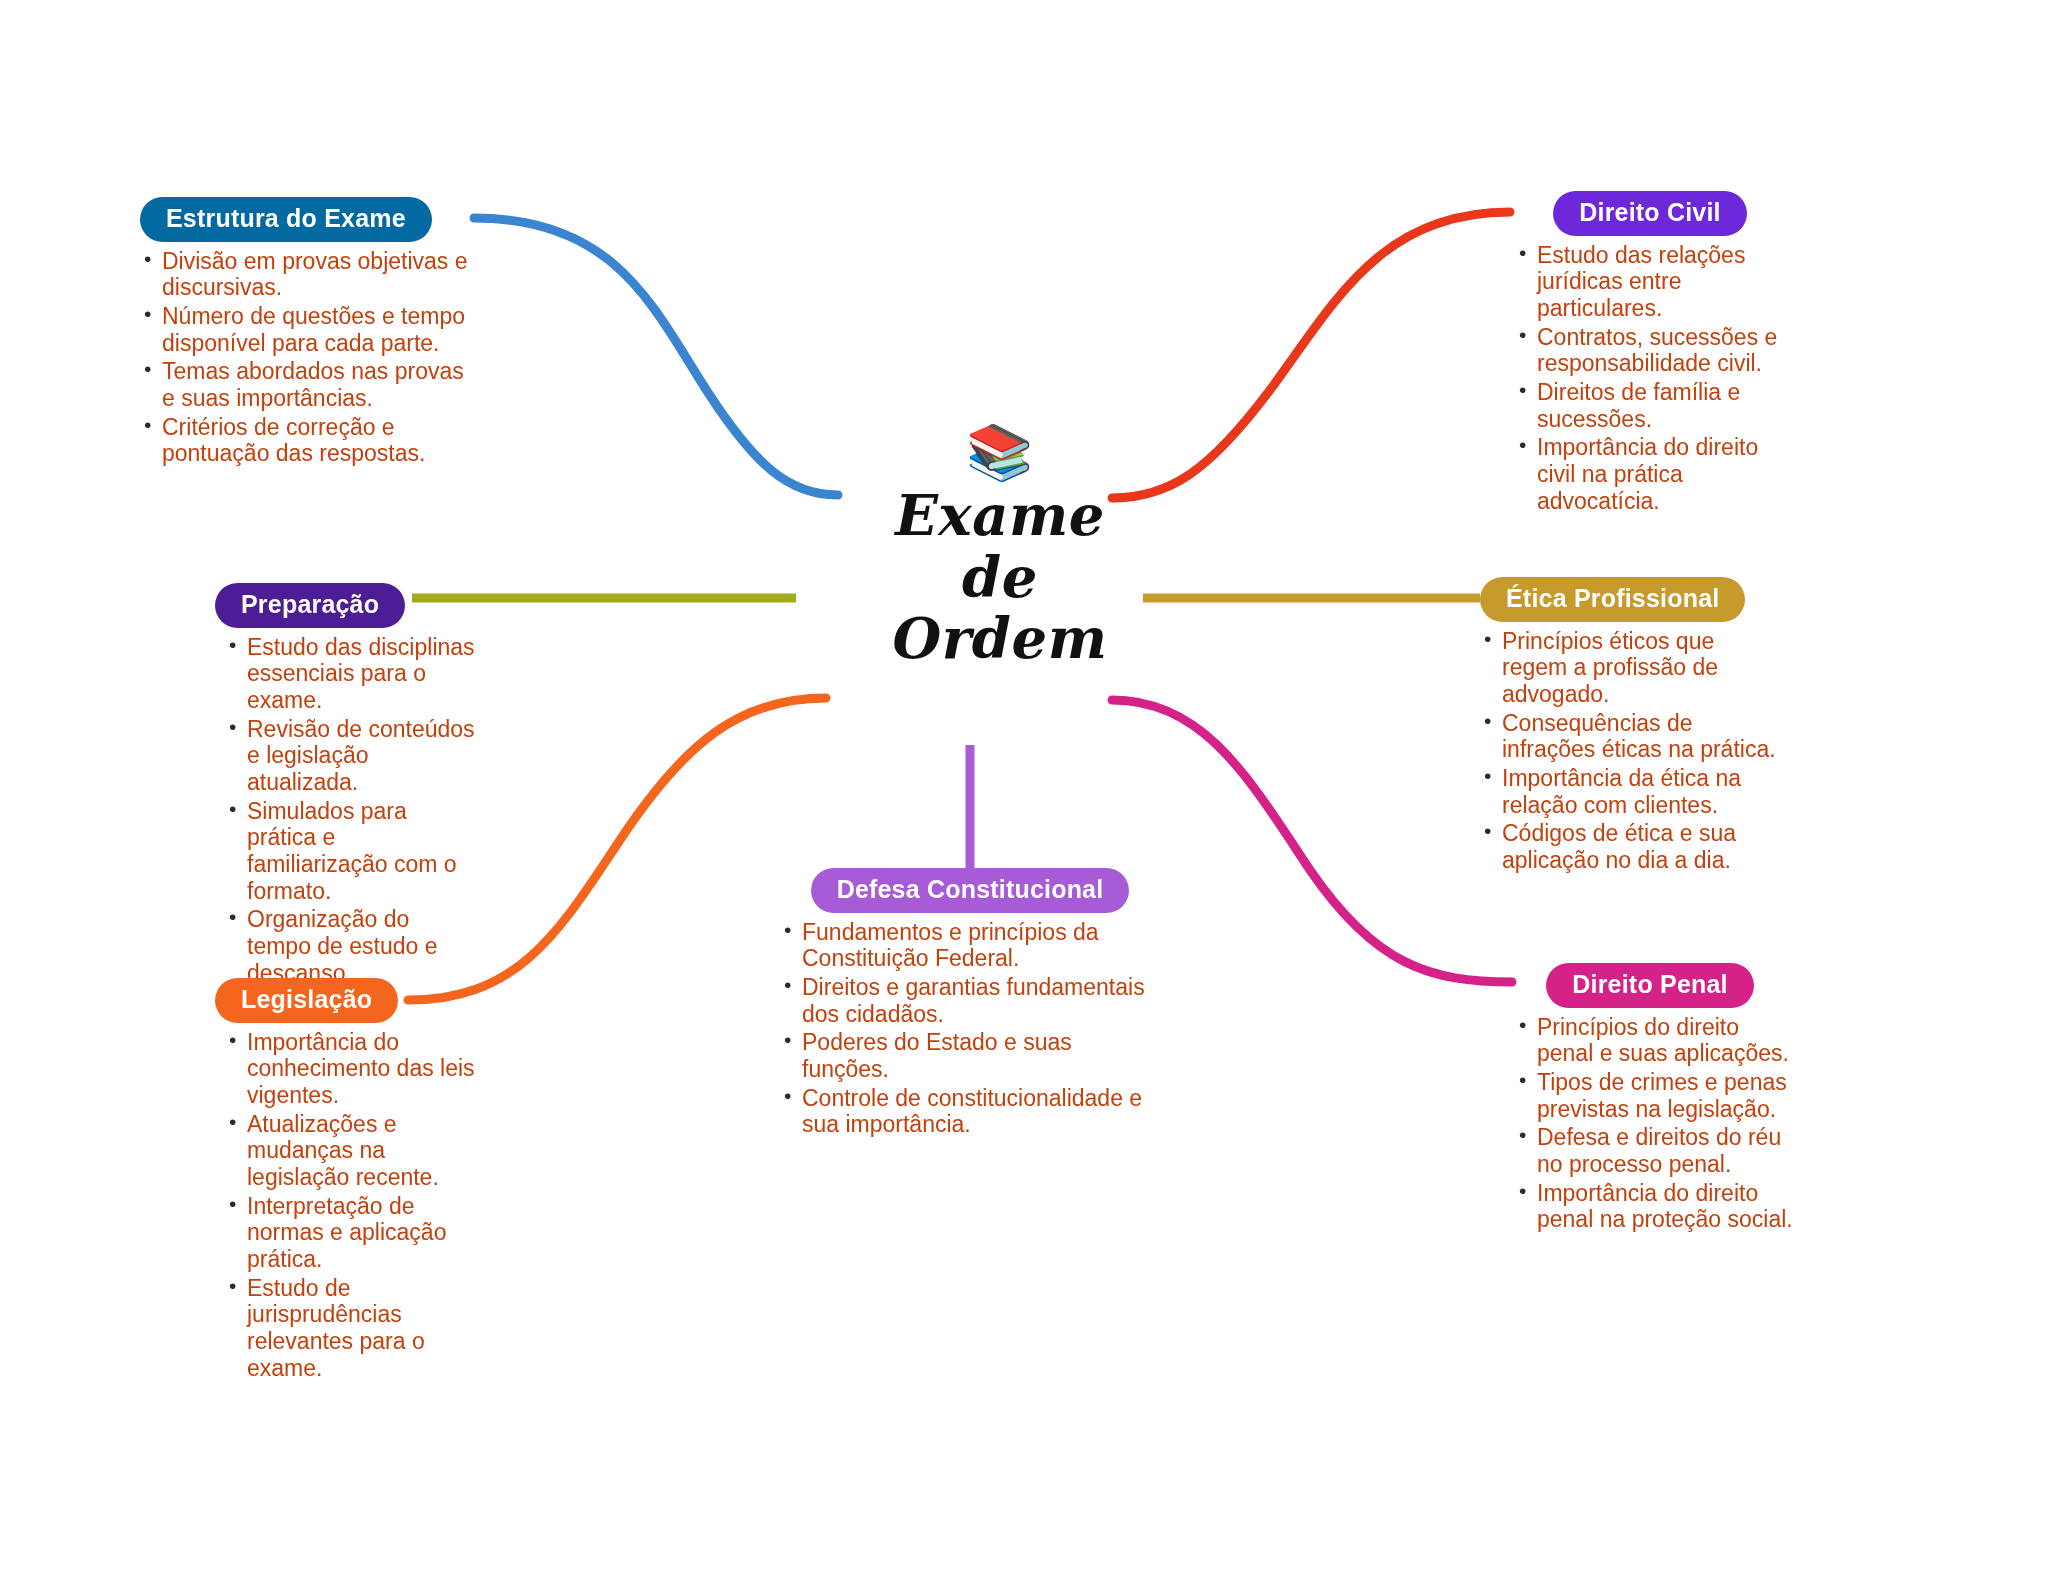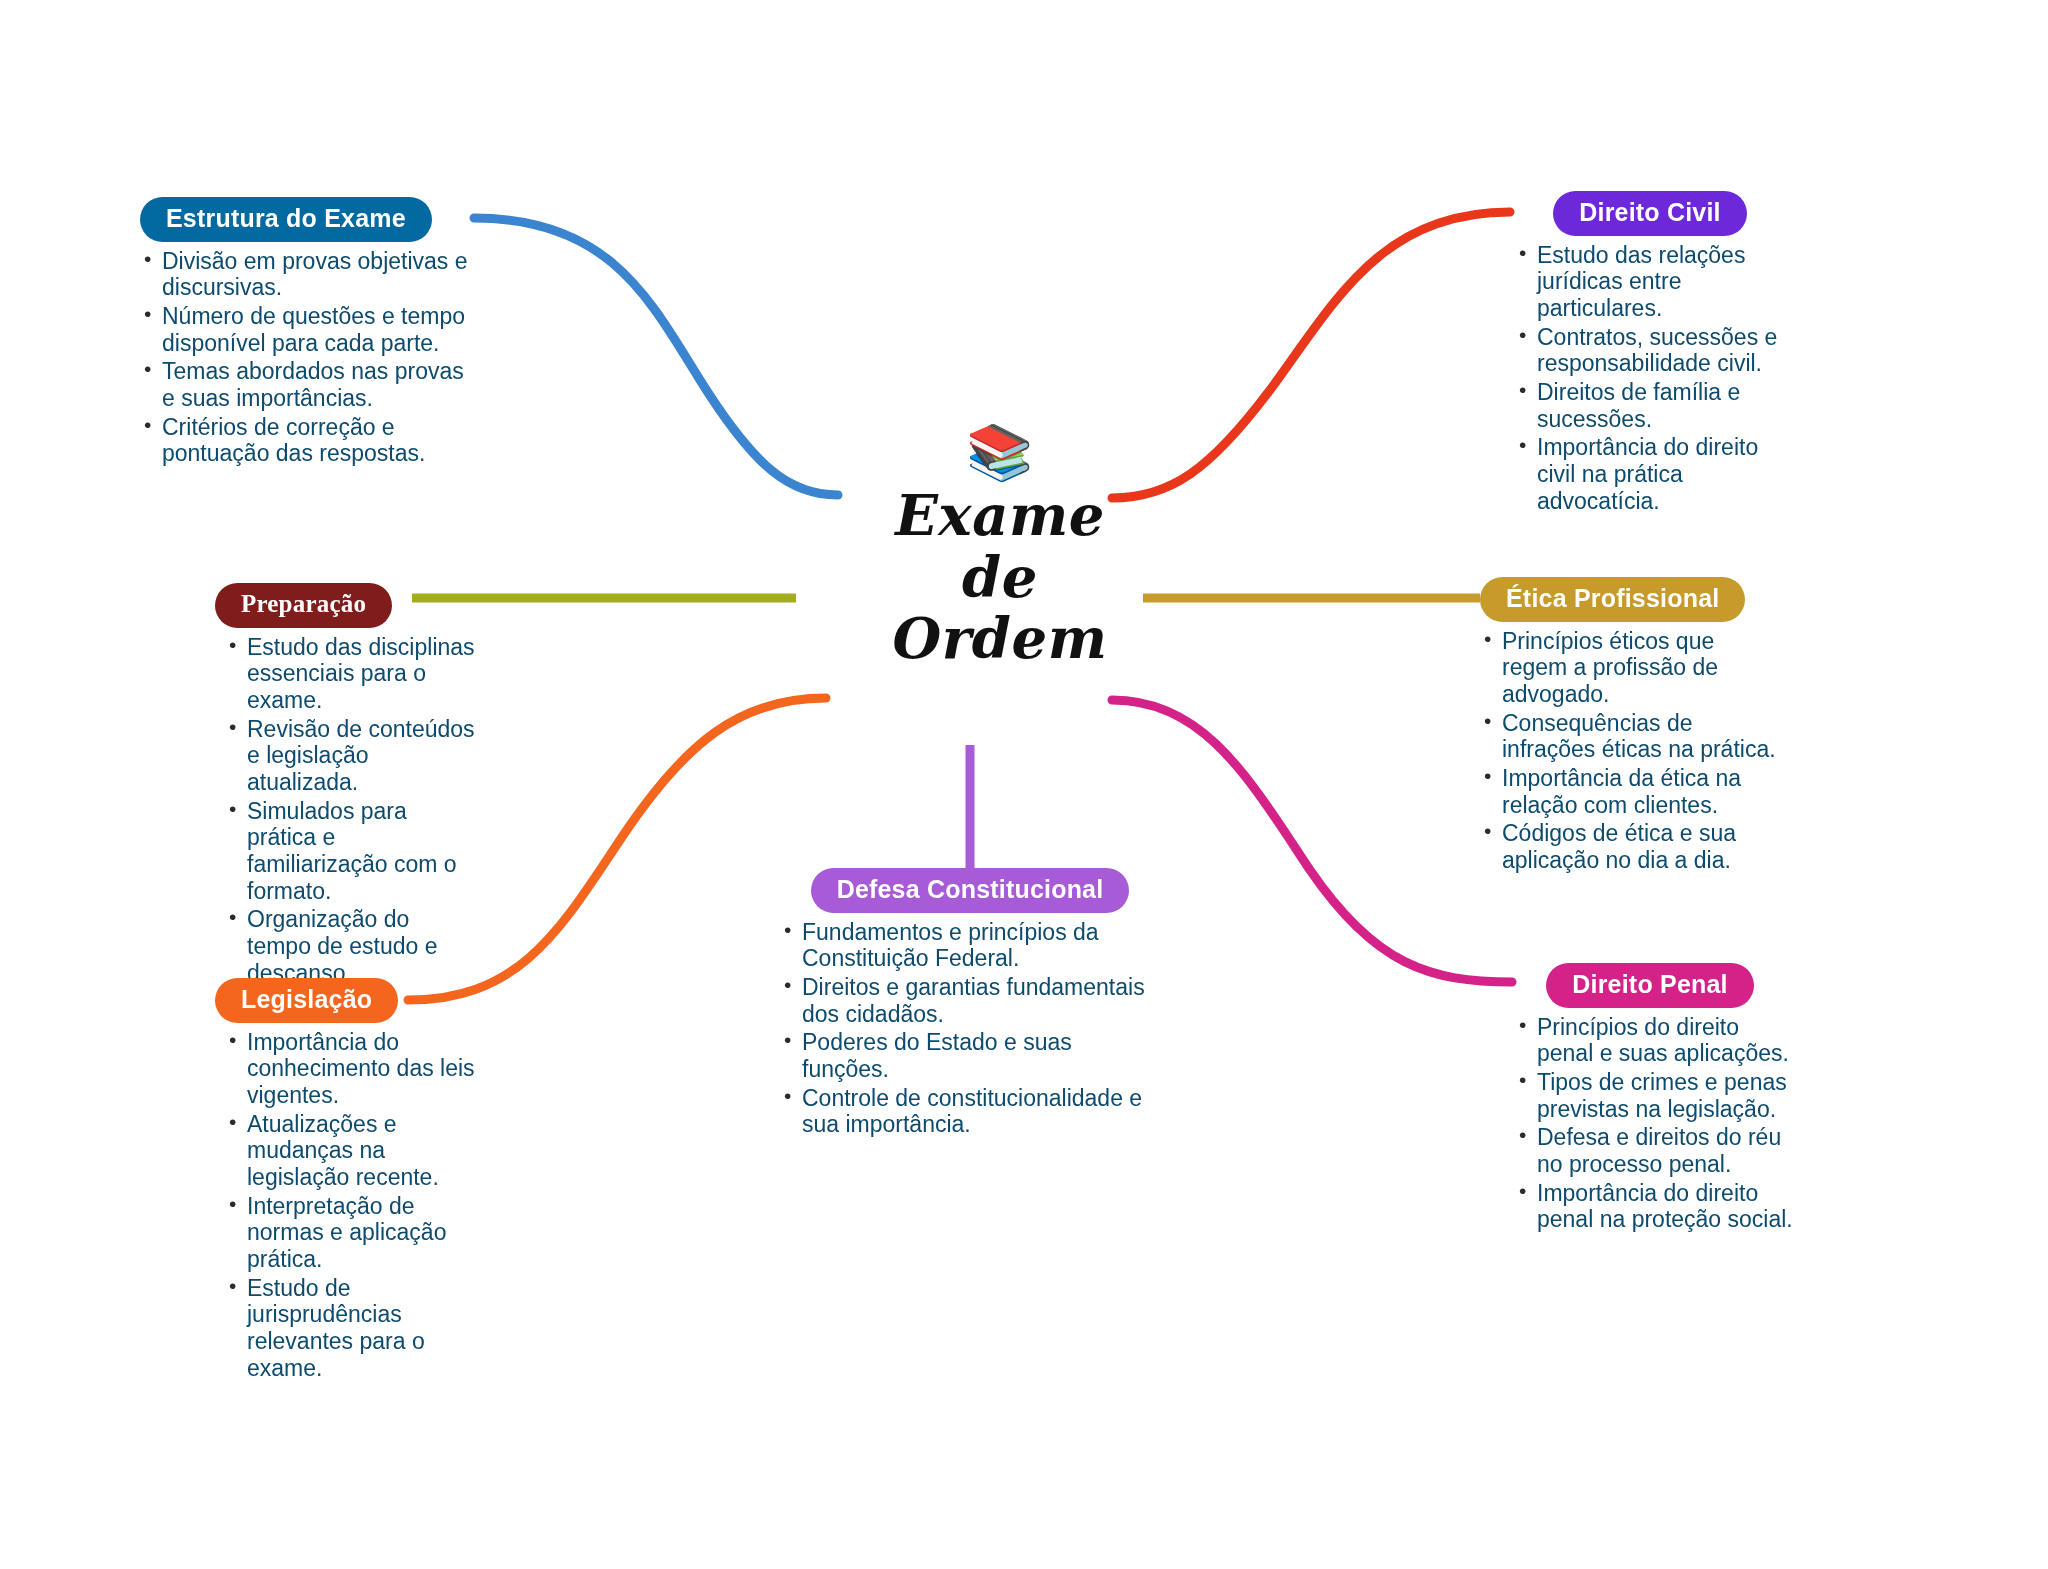--- a/index.html
+++ b/index.html
@@ -79,21 +79,21 @@
     list-style: none;
     margin: 6px 0 0 0;
     padding: 0;
   }
   ul.bullets li {
     position: relative;
     padding-left: 22px;
     margin-bottom: 2px;
     font-size: 23px;
     line-height: 1.16;
-    color: #0c4a6e;
+    color: #c2410c;
   }
   ul.bullets li::before {
     content: "•";
     position: absolute;
     left: 4px;
     top: -1px;
     font-size: 21px;
     color: #2b2b2b;
   }
 </style>
@@ -147,21 +147,21 @@
     <ul class="bullets" style="margin-left:10px;">
       <li>Estudo das relações jurídicas entre particulares.</li>
       <li>Contratos, sucessões e responsabilidade civil.</li>
       <li>Direitos de família e sucessões.</li>
       <li>Importância do direito civil na prática advocatícia.</li>
     </ul>
   </div>
 
   <div class="branch" style="left:215px; top:583px; width:260px;">
     <div class="pill-row">
-      <div class="pill" style="background:#7f1d1d;font-family:Liberation Serif, serif;">Preparação</div>
+      <div class="pill" style="background:#4c1d95;">Preparação</div>
     </div>
     <ul class="bullets" style="margin-left:10px;">
       <li>Estudo das disciplinas essenciais para o exame.</li>
       <li>Revisão de conteúdos e legislação atualizada.</li>
       <li>Simulados para prática e familiarização com o formato.</li>
       <li>Organização do tempo de estudo e descanso.</li>
     </ul>
   </div>
 
   <div class="branch" style="left:1480px; top:577px; width:300px;">

